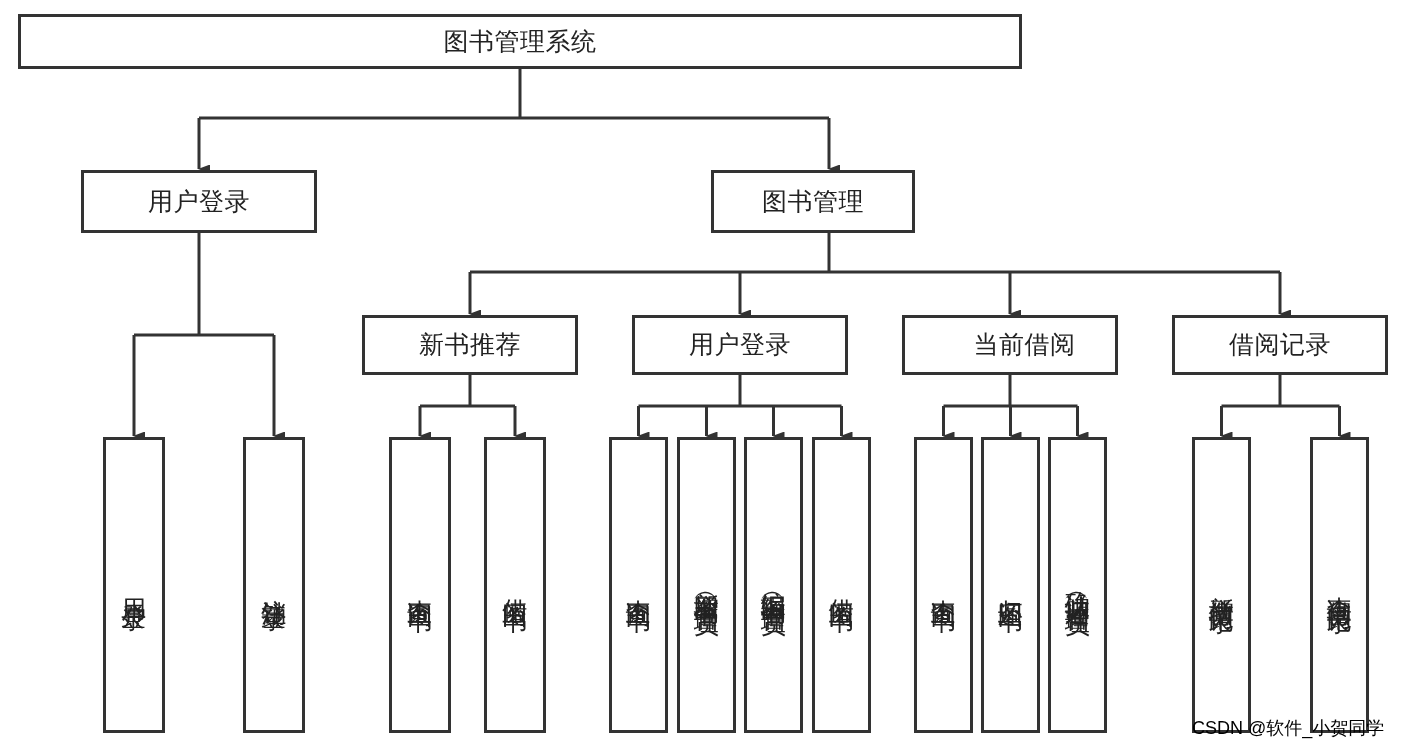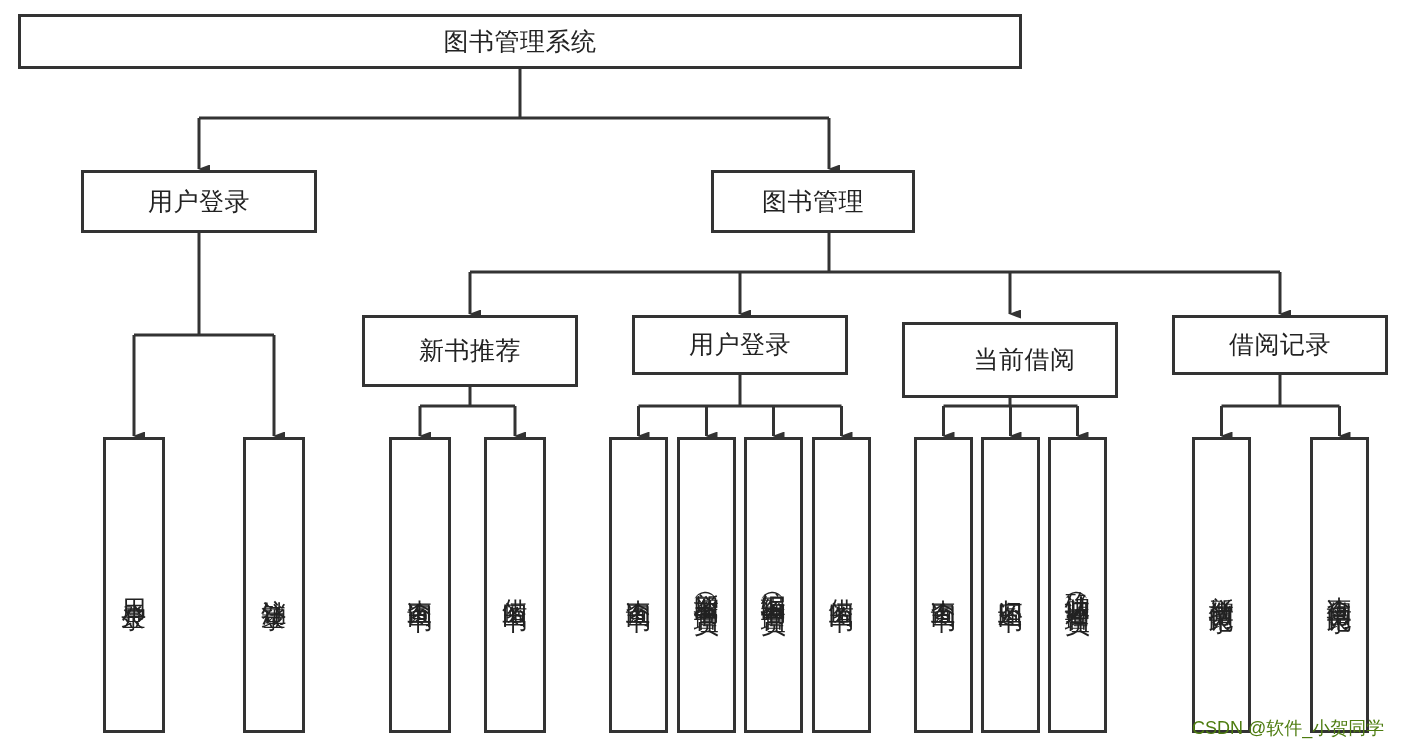--- a/index.html
+++ b/index.html
@@ -49,21 +49,21 @@
     writing-mode: vertical-rl;
     text-orientation: upright;
     letter-spacing: 3px;
     line-height: 1.05;
     text-align: center;
     white-space: nowrap;
   }
   .watermark {
     position: absolute;
     font-size: 18px;
-    color: #4d7c0f;
+    color: #000000;
     white-space: nowrap;
     user-select: none;
   }
 </style>
 </head>
 <body>
 
 <div id="diagram-root">
 
   <svg id="diagram-svg" viewBox="0 0 1405 747" xmlns="http://www.w3.org/2000/svg">
@@ -112,27 +112,27 @@
   <div id="node-layer">
       <div class="node-box" style="left: 18px; top: 14px; width: 1004px; height: 55px;">
         <div class="node-label-h">图书管理系统</div>
       </div>
       <div class="node-box" style="left: 81px; top: 170px; width: 236px; height: 63px;">
         <div class="node-label-h">用户登录</div>
       </div>
       <div class="node-box" style="left: 711px; top: 170px; width: 204px; height: 63px;">
         <div class="node-label-h">图书管理</div>
       </div>
-      <div class="node-box" style="left: 362px; top: 315px; width: 216px; height: 72px;">
+      <div class="node-box" style="left: 362px; top: 315px; width: 216px; height: 60px;">
         <div class="node-label-h">新书推荐</div>
       </div>
       <div class="node-box" style="left: 632px; top: 315px; width: 216px; height: 60px;">
         <div class="node-label-h">用户登录</div>
       </div>
-      <div class="node-box" style="left: 902px; top: 322px; width: 216px; height: 76px; padding-left: 29px;">
+      <div class="node-box" style="left: 902px; top: 315px; width: 216px; height: 60px; padding-left: 29px;">
         <div class="node-label-h">当前借阅</div>
       </div>
       <div class="node-box" style="left: 1172px; top: 315px; width: 216px; height: 60px;">
         <div class="node-label-h">借阅记录</div>
       </div>
       <div class="node-box" style="left: 103px; top: 437px; width: 62px; height: 296px;">
         <div class="node-label-v">用户登录</div>
       </div>
       <div class="node-box" style="left: 243px; top: 437px; width: 62px; height: 296px;">
         <div class="node-label-v">注销登录</div>

